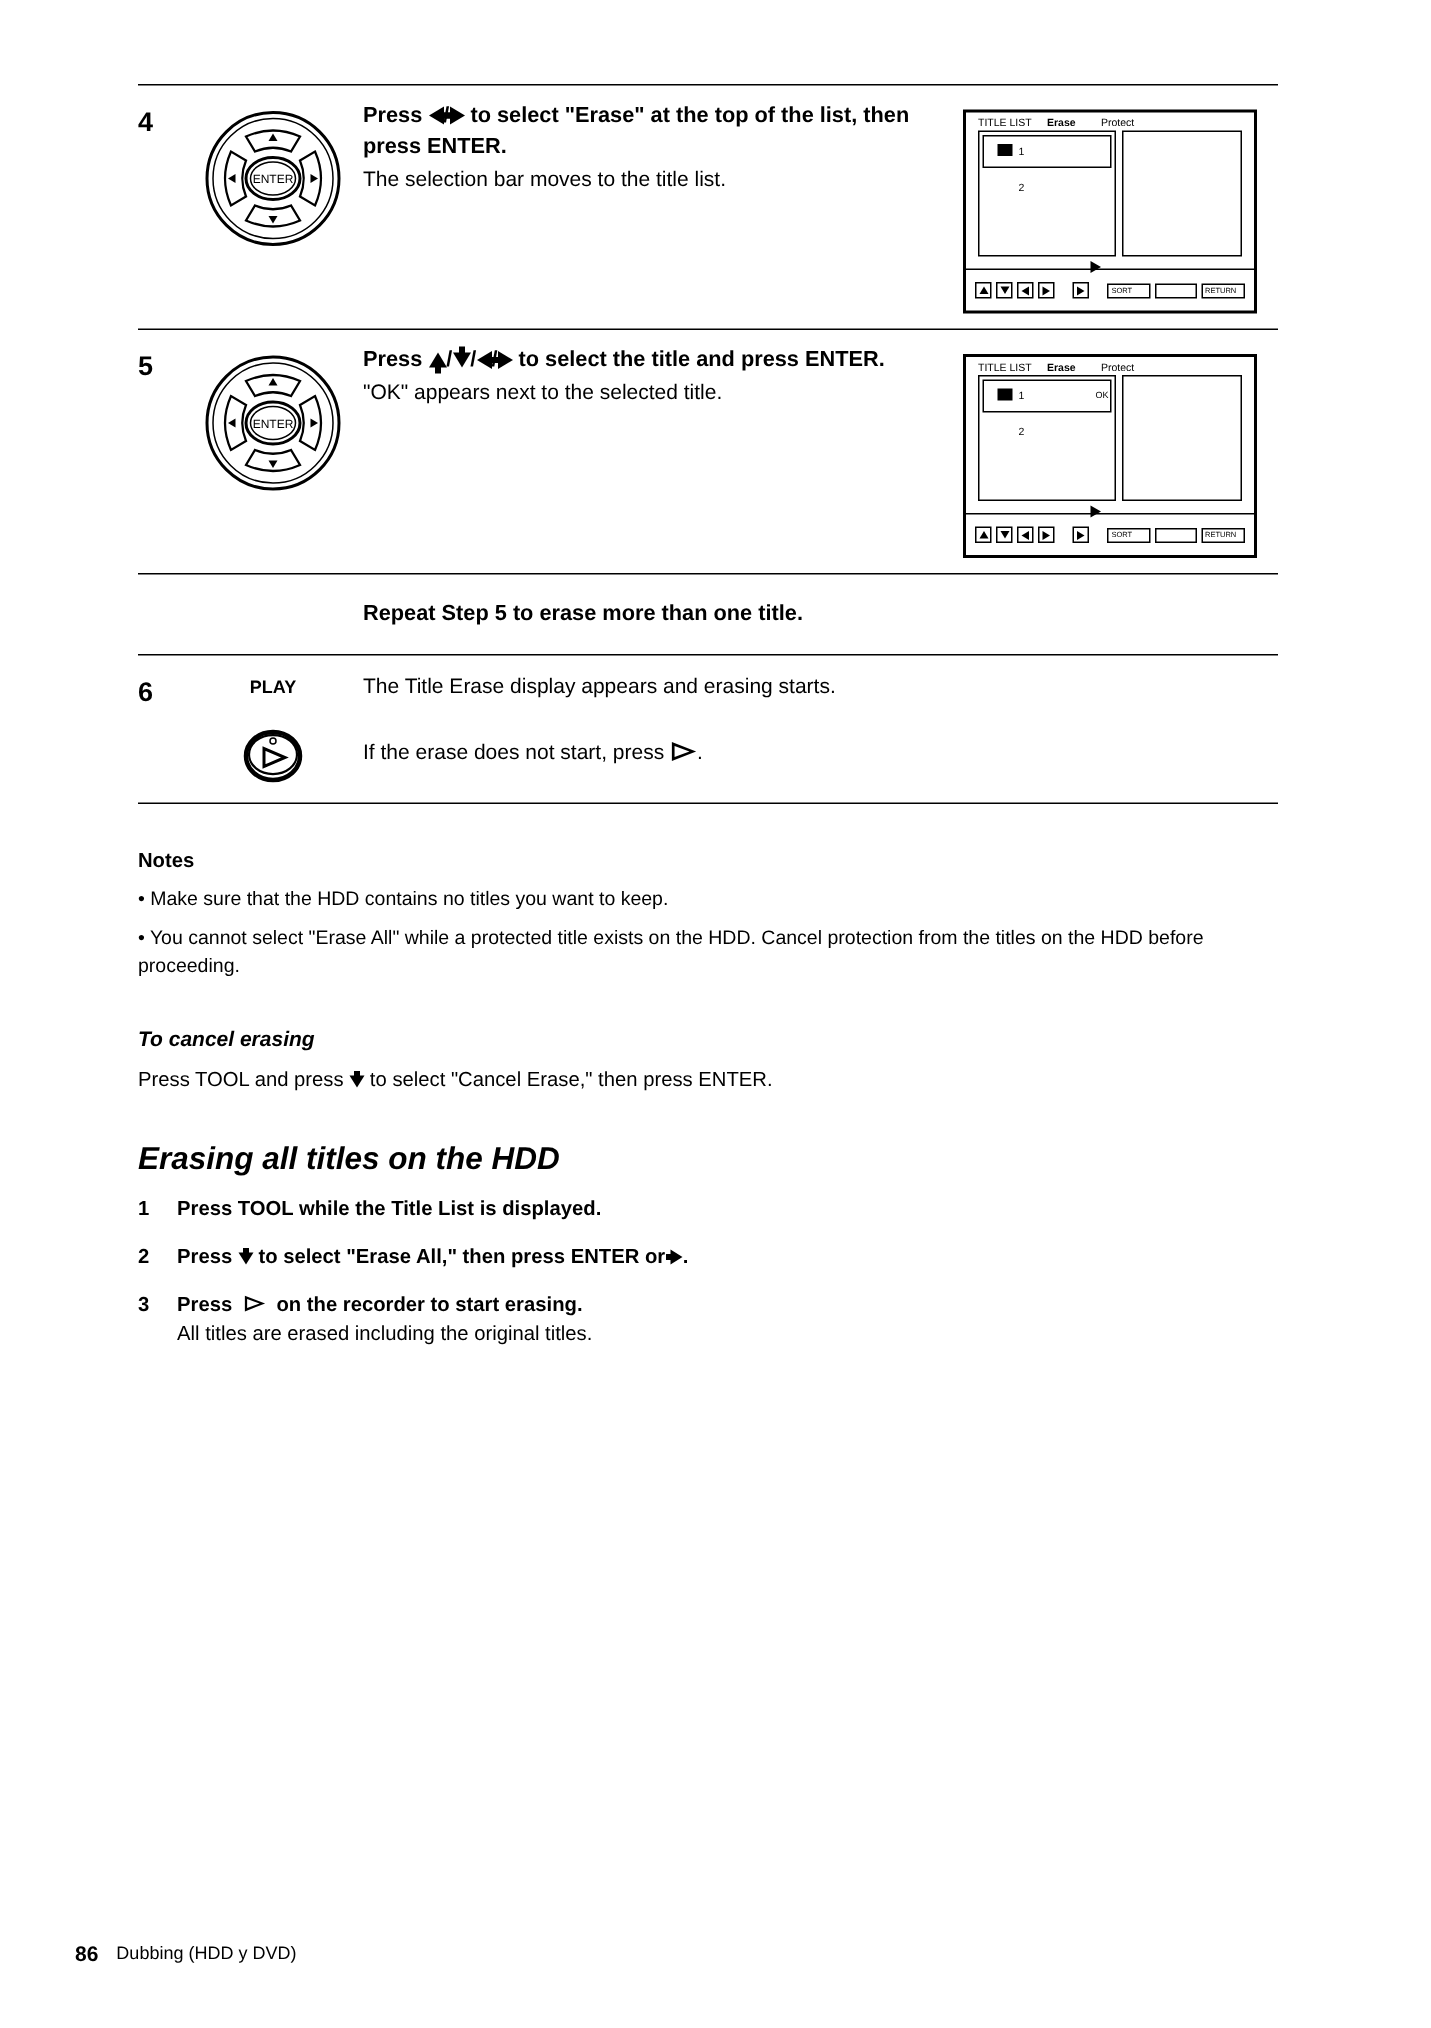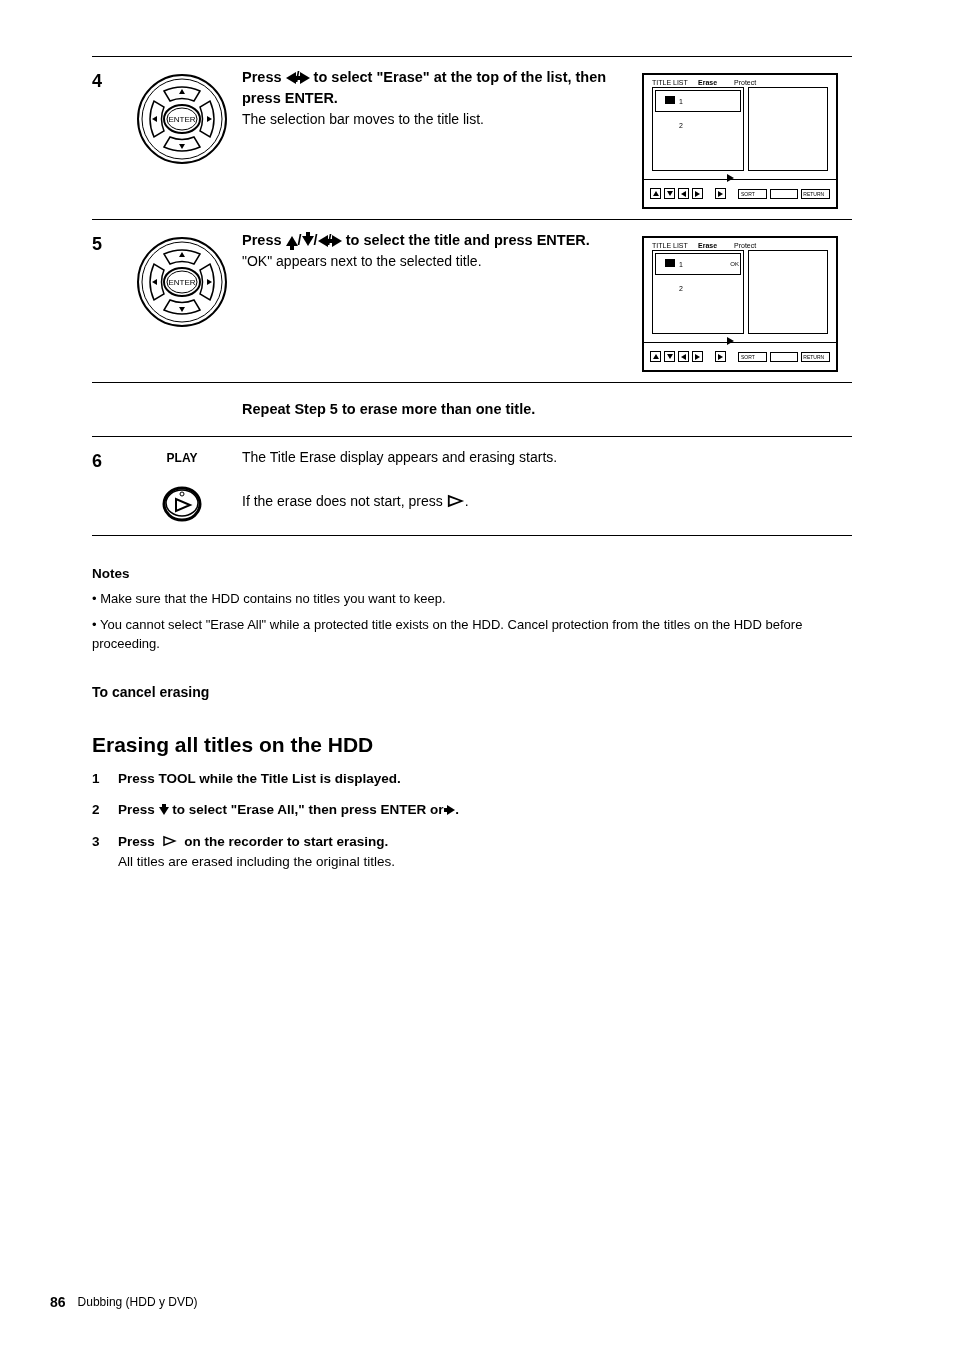--- a/index.html
+++ b/index.html
@@ -202,21 +202,21 @@
     border-bottom: 4px solid transparent;
     border-left: 11px solid #fff;
   }
   .note-section {
     padding-top: 28px;
     font-size: 13px;
     line-height: 1.45;
   }
   .note-section h3 { font-size: 13.5px; font-weight: bold; margin-bottom: 6px; }
   .note-section p { margin-bottom: 8px; }
-  .sub-h { font-weight: bold; font-size: 14px; margin-top: 28px; margin-bottom: 8px; }
+  .sub-h { font-weight: bold; font-size: 14px; margin-top: 28px; margin-bottom: 8px; font-style: italic; }
   .step-mini {
     display: flex;
     margin-bottom: 12px;
     font-size: 13.5px;
     line-height: 1.45;
   }
   .step-mini .n { width: 26px; font-weight: bold; }
   .step-mini .b { flex: 1; }
   .step-mini .bold { font-weight: bold; }
   .arrow-small-down {
@@ -421,20 +421,23 @@
   </div>
 
   <div class="hr"></div>
 
   <div class="note-section">
     <h3>Notes</h3>
     <p>• Make sure that the HDD contains no titles you want to keep.</p>
     <p>• You cannot select "Erase All" while a protected title exists on the HDD. Cancel protection from the titles on the HDD before proceeding.</p>
 
     <div class="sub-h">To cancel erasing</div>
+    <div style="font-size:13.5px;">
+      <span>Press TOOL and press </span><span class="arrow-small-down"></span><span> to select "Cancel Erase," then press ENTER.</span>
+    </div>
 
     <div class="sub-h" style="font-size:21px;">Erasing all titles on the HDD</div>
 
     <div class="step-mini">
       <div class="n">1</div>
       <div class="b"><span class="bold">Press TOOL while the Title List is displayed.</span></div>
     </div>
 
     <div class="step-mini">
       <div class="n">2</div>

